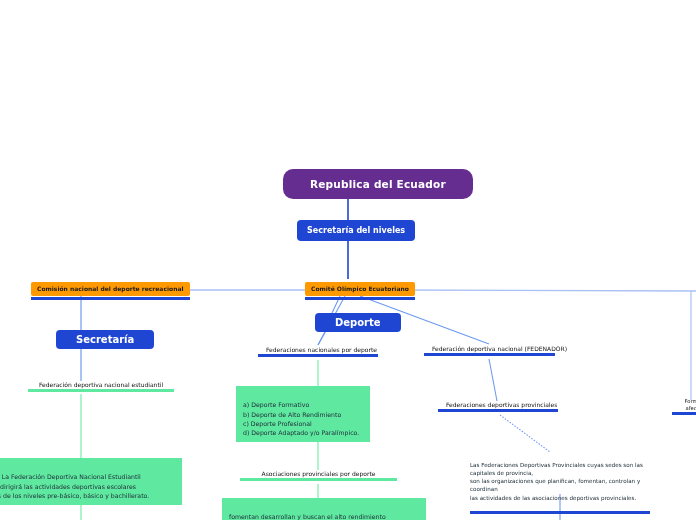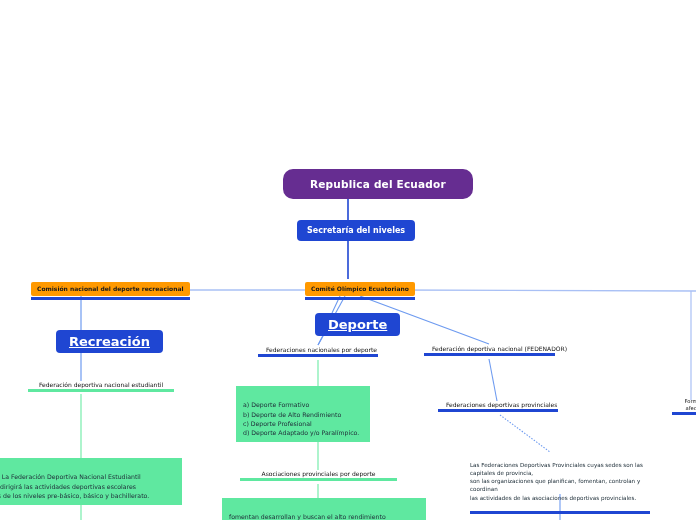--- a/index.html
+++ b/index.html
@@ -47,23 +47,22 @@
   
   .n-blue {
     background: #1F46D2;
     color: #ffffff;
     font-weight: bold;
     font-size: 8px;
     border-radius: 4px;
     padding: 6px 10px;
   }
   .n-blue.small {
-    font-size: 13px;
-    padding: 4px 13px;
-    text-decoration: underline;
+    font-size: 10px;
+    padding: 4px 20px;
   }
 
   
   .n-orange {
     background: #FF9900;
     color: #1a1a1a;
     font-weight: bold;
     font-size: 6px;
     padding: 3px 6px 4px 6px;
     border-radius: 2px;
@@ -179,21 +178,21 @@
     <span>Comisión nacional del deporte recreacional</span>
     <span class="underline"></span>
   </div>
 
   <div class="node n-orange" style="left:305px; top:282px;">
     <span>Comité Olímpico Ecuatoriano</span>
     <span class="underline"></span>
   </div>
 
   <div class="node n-blue small" style="left:56px; top:330px;">
-    <span>Recreación</span>
+    <span>Secretaría</span>
   </div>
 
   <div class="node n-blue small" style="left:315px; top:313px;">
     <span>Deporte</span>
   </div>
 
   <div class="node n-bar green-bar" style="left:28px; top:380px; width:146px;">
     <span>Federación deportiva nacional estudiantil</span>
     <span class="underline"></span>
   </div>

